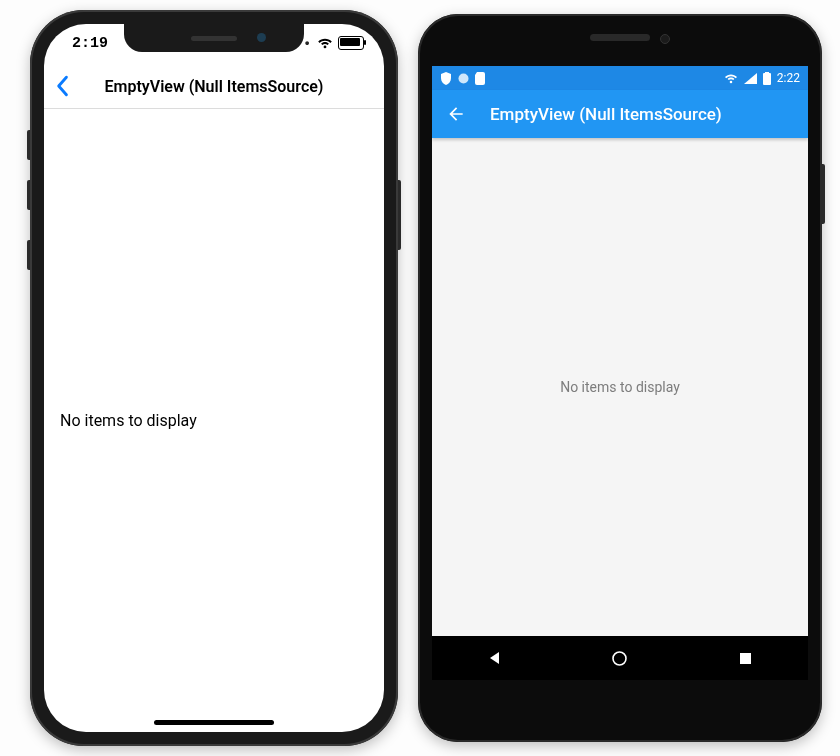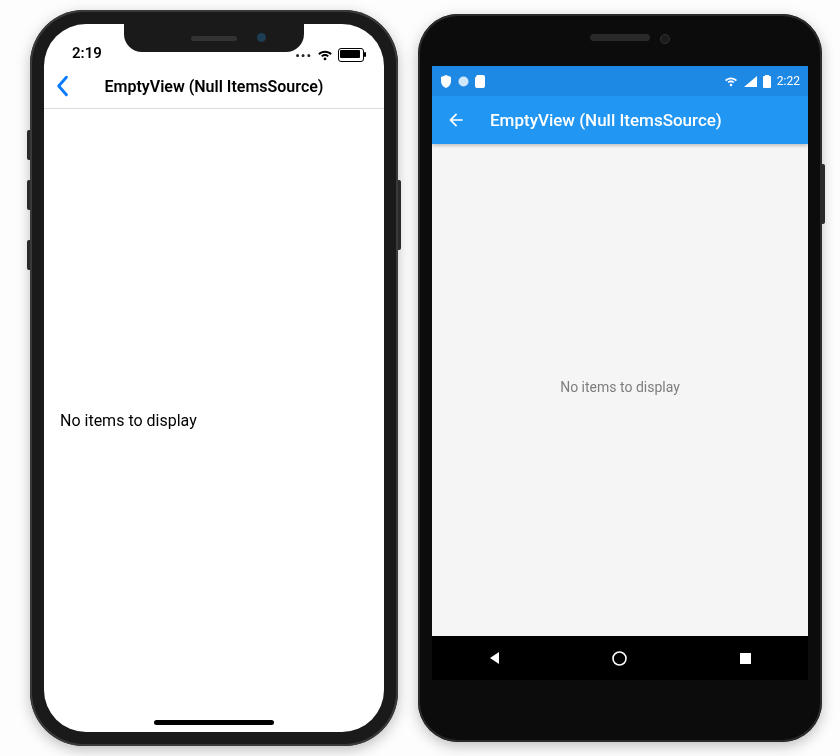--- a/index.html
+++ b/index.html
@@ -57,27 +57,28 @@
   .notch .speaker{
     width:46px;height:5px;border-radius:3px;background:#333;
   }
   .notch .cam{
     width:9px;height:9px;border-radius:50%;background:#1d3d52;
     position:absolute;right:38px;top:9px;
   }
   .ios-status{
     height:40px;
     display:flex;
-    align-items:flex-end;
+    align-items:center;
     padding:0 20px 2px 28px;
     box-sizing:border-box;
     justify-content:space-between;
     font-size:15px;
     font-weight:600;
     color:#000;
+    font-family:Liberation Mono, monospace;
   }
   .ios-status .right{
     display:flex;align-items:center;gap:5px;
   }
   .ios-wifi{
     width:16px;height:12px;position:relative;
   }
   .ios-wifi svg{display:block}
   .ios-batt{
     width:24px;height:12px;border:1px solid #000;border-radius:3px;position:relative;
@@ -154,21 +155,21 @@
     position:absolute;top:20px;left:50%;transform:translateX(40px);
     width:8px;height:8px;border-radius:50%;background:#1b1b1b;border:1px solid #333;
   }
   .android .screen{
     position:absolute;
     left:14px;right:14px;top:52px;bottom:62px;
     background:#f5f5f5;
     overflow:hidden;
   }
   .and-status{
-    height:30px;
+    height:24px;
     background:#1e88e5;
     display:flex;
     align-items:center;
     justify-content:space-between;
     padding:0 8px;
     color:#fff;
     font-size:12px;
     box-sizing:border-box;
   }
   .and-status .left,.and-status .right{display:flex;align-items:center;gap:6px}

